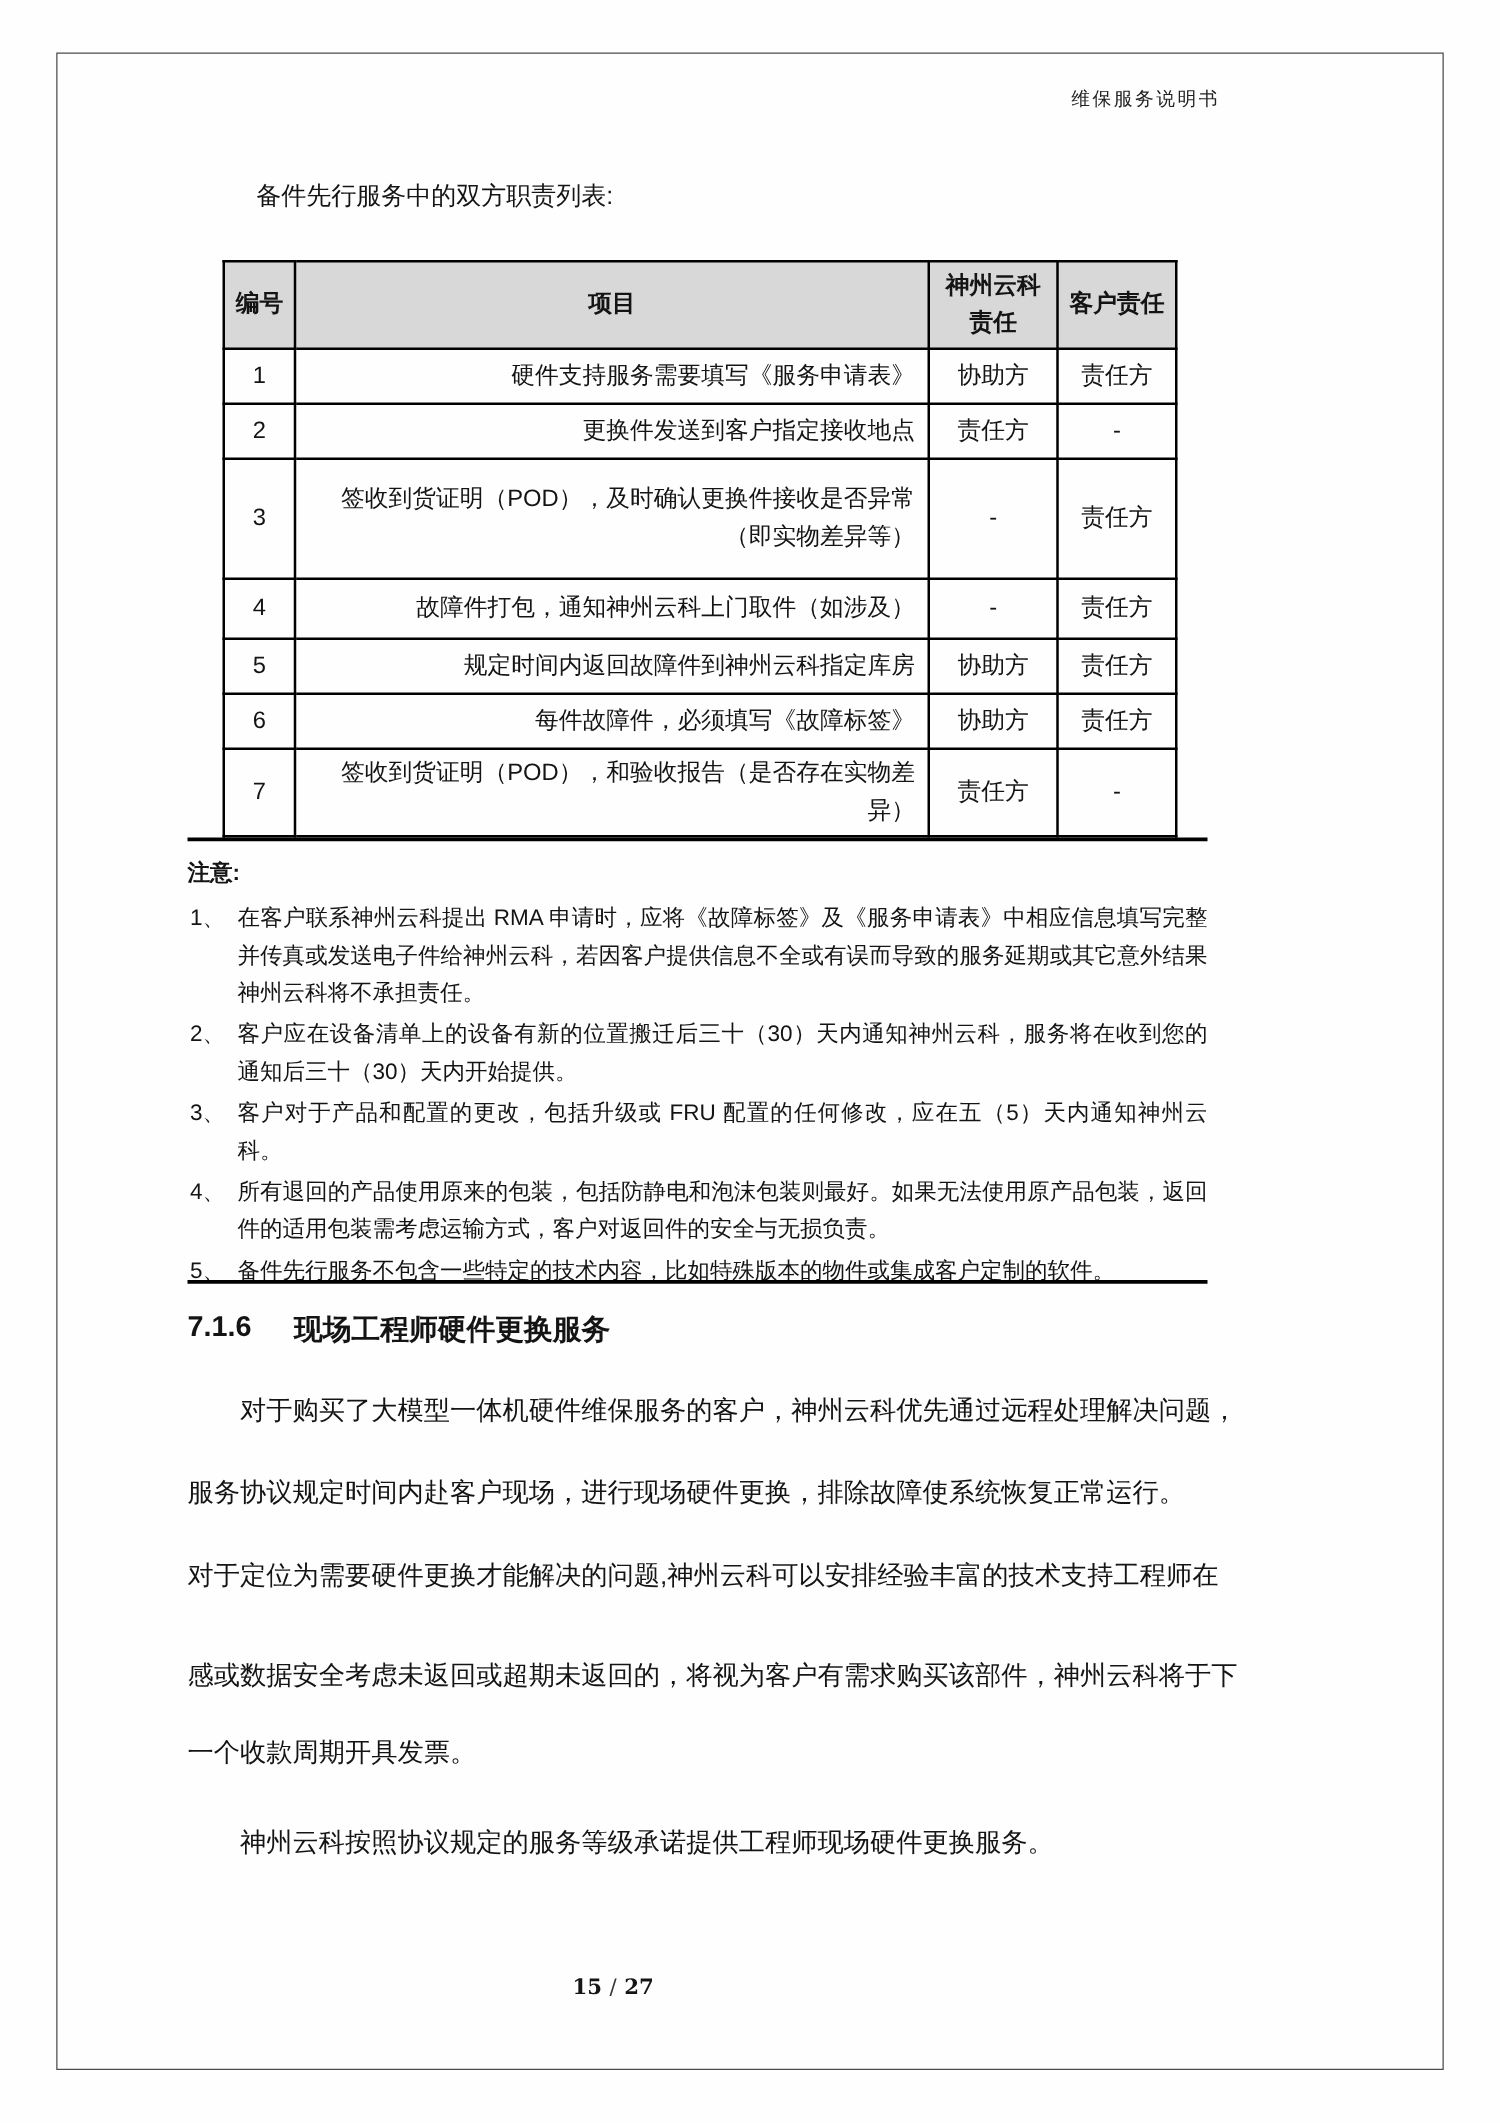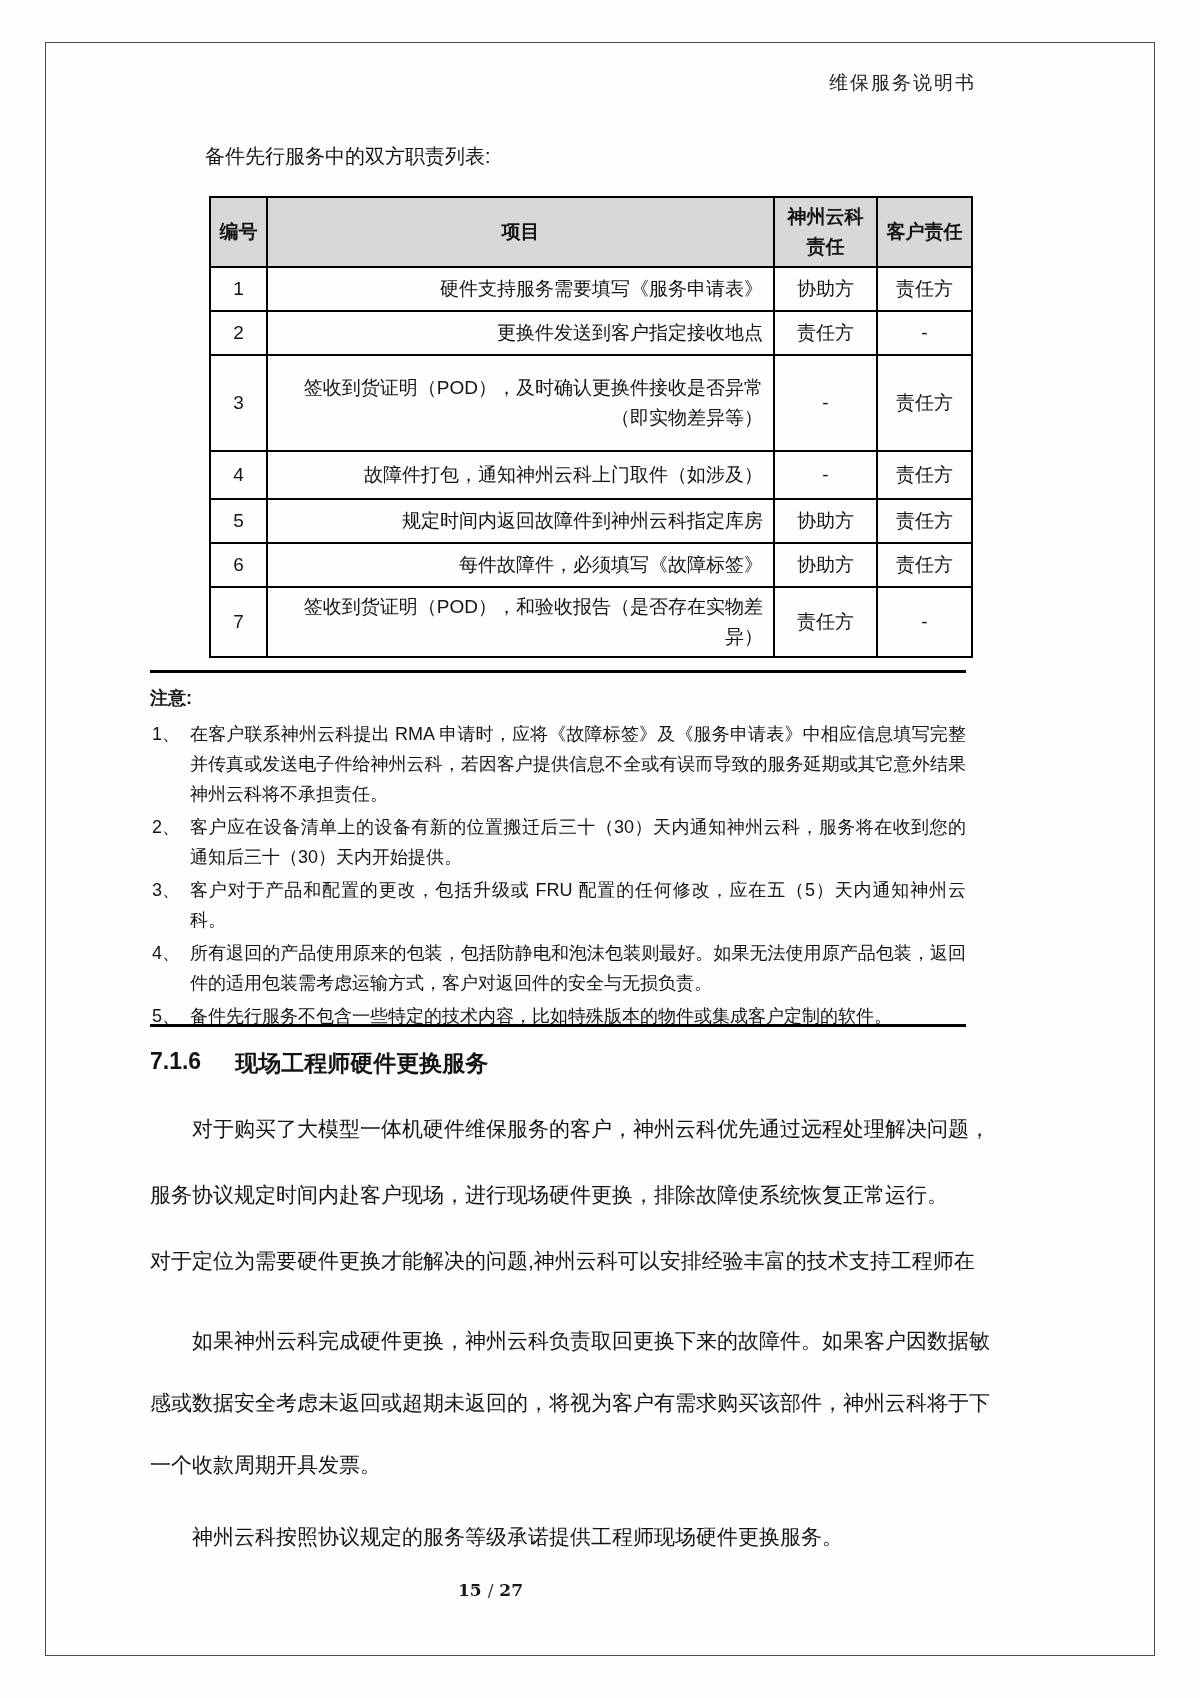--- a/index.html
+++ b/index.html
@@ -17,37 +17,36 @@
     position: absolute;
     left: 45px; top: 42px; right: 45px; bottom: 42px;
     border: 1px solid #4c4c4c;
     pointer-events: none;
   }
   .doc-header {
     position: absolute;
     top: 70px; left: 150px; width: 826px;
     text-align: right;
     font-family: "DejaVu Serif", "Liberation Serif", serif;
-    font-size: 19px;
+    font-size: 15px;
     letter-spacing: 2px;
     color: #222;
   }
   .intro-line {
     position: absolute;
     top: 143px; left: 205px;
     font-size: 20px;
   }
   table.resp-table {
     position: absolute;
-    top: 196px; left: 178px;
+    top: 208px; left: 178px;
     width: 762px;
     border-collapse: collapse;
     table-layout: fixed;
     font-size: 19px;
-    margin-left: 31px;
   }
   table.resp-table col.c-no { width: 57px; }
   table.resp-table col.c-item { width: 507px; }
   table.resp-table col.c-vendor { width: 103px; }
   table.resp-table col.c-customer { width: 95px; }
   table.resp-table th, table.resp-table td {
     border: 2px solid #000;
     text-align: center;
     vertical-align: middle;
     line-height: 30px;
@@ -236,21 +235,20 @@
     <span class="sec-title">现场工程师硬件更换服务</span>
   </div>
 
   <div class="body-text">
     <div class="body-para">
       <div class="pline indent">对于购买了大模型一体机硬件维保服务的客户，神州云科优先通过远程处理解决问题，</div>
       <div class="pline">服务协议规定时间内赴客户现场，进行现场硬件更换，排除故障使系统恢复正常运行。</div>
       <div class="pline">对于定位为需要硬件更换才能解决的问题,神州云科可以安排经验丰富的技术支持工程师在</div>
     </div>
     <div class="body-para tight para-gap1">
-      <div class="pline indent">如果神州云科完成硬件更换，神州云科负责取回更换下来的故障件。如果客户因数据敏</div>
       <div class="pline">感或数据安全考虑未返回或超期未返回的，将视为客户有需求购买该部件，神州云科将于下</div>
       <div class="pline">一个收款周期开具发票。</div>
     </div>
     <div class="body-para tight para-gap2">
       <div class="pline indent">神州云科按照协议规定的服务等级承诺提供工程师现场硬件更换服务。</div>
     </div>
   </div>
 
   <div class="page-footer">
     <span class="pf-num">15</span><span class="pf-sep">/</span><span class="pf-num">27</span>

